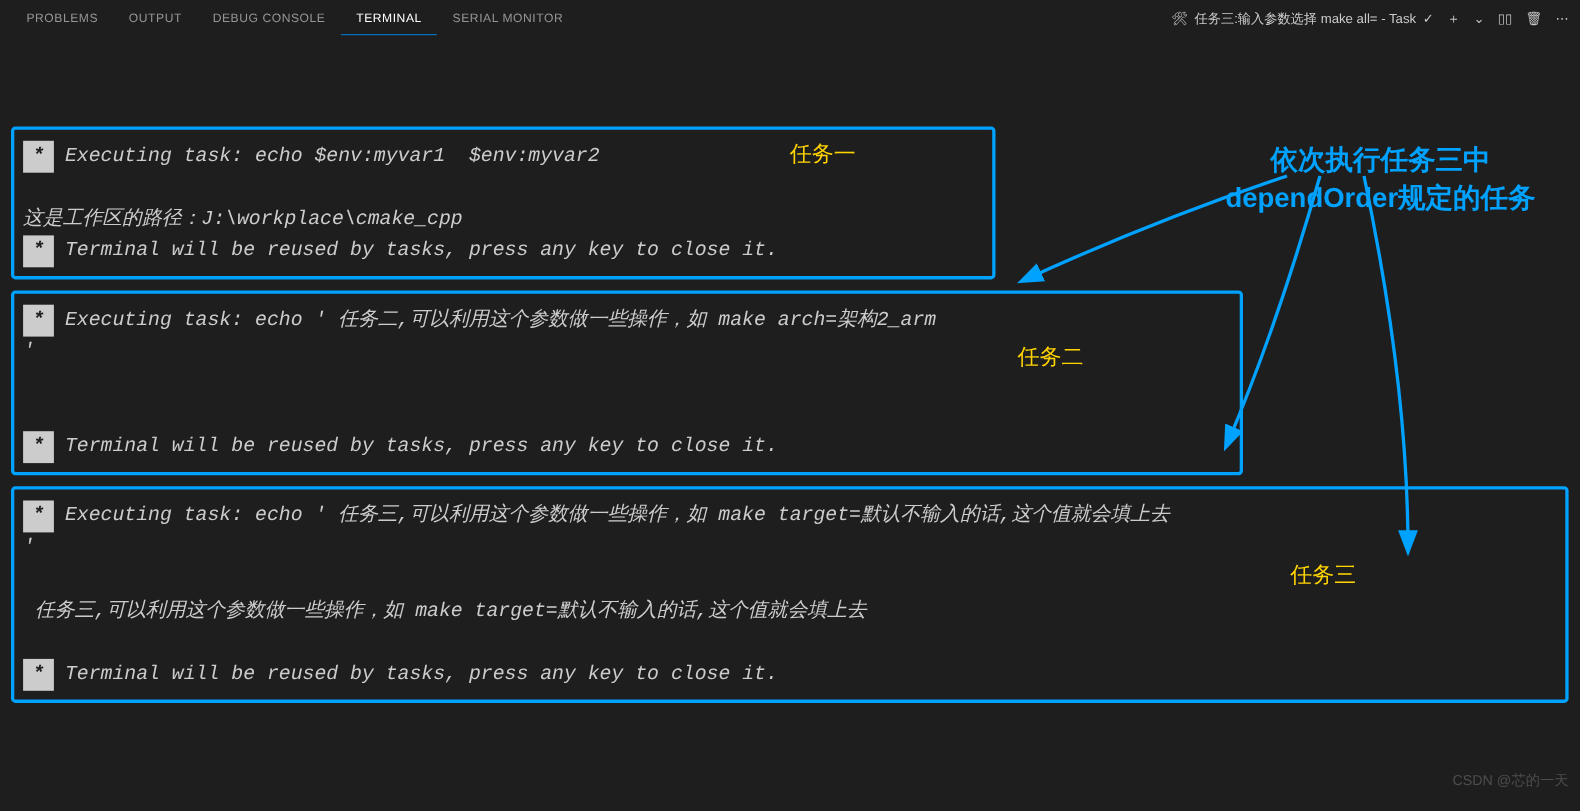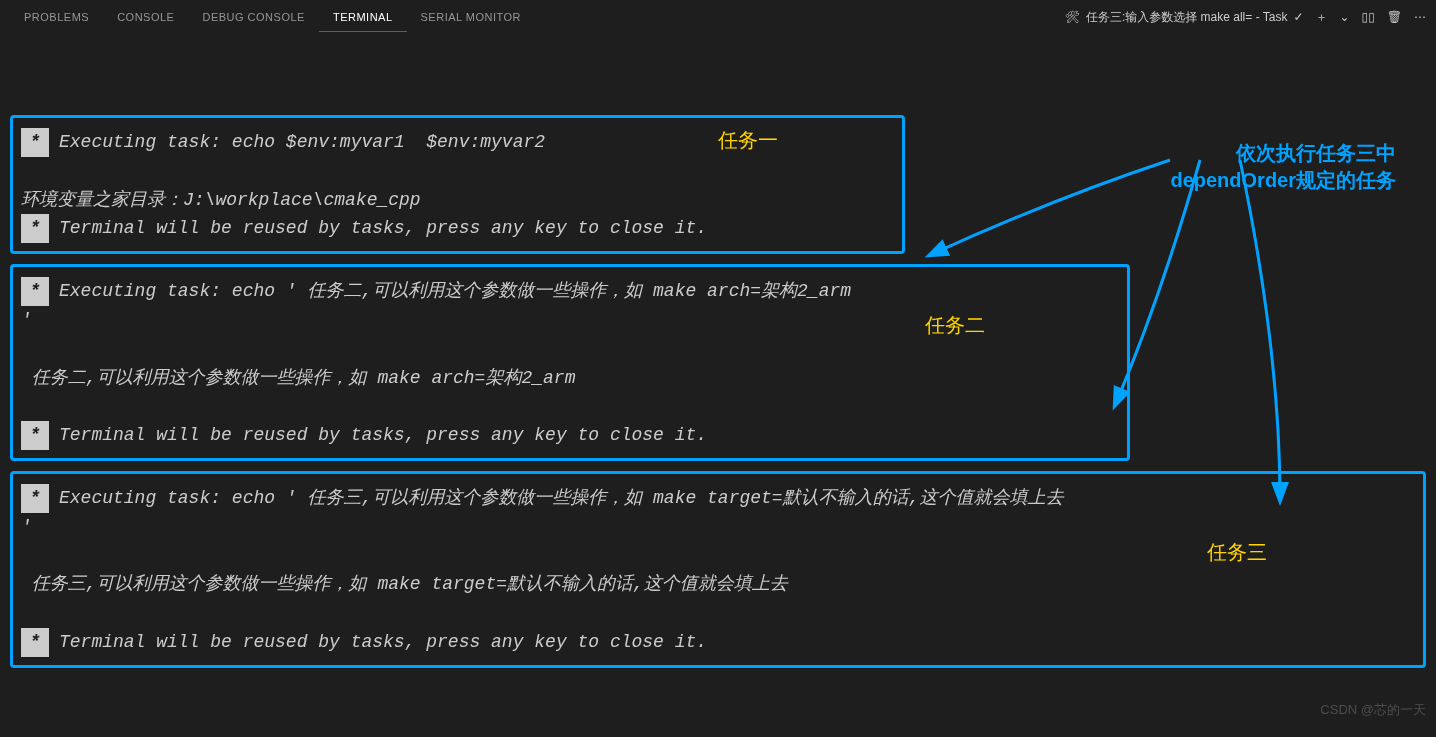--- a/index.html
+++ b/index.html
@@ -71,31 +71,31 @@
   }
   .label {
     position: absolute;
     color: #ffd400;
     font-weight: normal;
     font-size: 20px;
     font-family: "Microsoft YaHei", sans-serif;
   }
   .label1 { top: 6px; left: 705px; }
   .label2 { top: 42px; left: 912px; }
-  .label3 { top: 62px; left: 1160px; margin-left: 34px; }
+  .label3 { top: 62px; left: 1160px; }
   .annot {
     position: absolute;
     right: 40px;
-    top: 105px;
+    top: 95px;
     color: #00a2ff;
     font-weight: bold;
-    font-size: 20px;
+    font-size: 25px;
     line-height: 1.35;
     font-family: "Microsoft YaHei", sans-serif;
-    text-align: right;
+    text-align: center;
   }
   svg.arrows {
     position: absolute;
     left: 0; top: 0;
     width: 1436px;
     height: 737px;
     pointer-events: none;
   }
   .watermark {
     position: absolute;
@@ -107,21 +107,21 @@
   }
   .mono { font-family: Consolas, "Courier New", monospace; }
   .termline { white-space: pre; font-style: italic; }
 </style>
 </head>
 <body>
 
 <div class="top-bar">
   <div class="tabs">
     <div class="tab">PROBLEMS</div>
-    <div class="tab">CONSOLE</div>
+    <div class="tab">OUTPUT</div>
     <div class="tab">DEBUG CONSOLE</div>
     <div class="tab active">TERMINAL</div>
     <div class="tab">SERIAL MONITOR</div>
   </div>
   <div class="right-controls">
     <div class="task-name-wrap">
       <span class="icon">🛠</span>
       <span>任务三:输入参数选择 make all= - Task</span>
       <span class="icon">✓</span>
     </div>
@@ -137,30 +137,29 @@
 
   <div class="annot">
     <div>依次执行任务三中</div>
     <div>dependOrder规定的任务</div>
   </div>
 
   <div class="box box1">
     <div class="label label1">任务一</div>
     <div class="termline"><span class="asterisk">*</span><span class="mono">Executing task: echo $env:myvar1  $env:myvar2 </span></div>
     <div>&nbsp;</div>
-    <div class="termline mono">环境变量之家目录：J:\workplace\cmake_cpp</div>
+    <div class="termline mono">这是工作区的路径：J:\workplace\cmake_cpp</div>
     <div class="termline"><span class="asterisk">*</span><span class="mono">Terminal will be reused by tasks, press any key to close it.</span></div>
   </div>
 
   <div class="box box2">
     <div class="label label2">任务二</div>
     <div class="termline"><span class="asterisk">*</span><span class="mono">Executing task: echo ' 任务二,可以利用这个参数做一些操作，如 make arch=架构2_arm</span></div>
     <div class="termline mono">'</div>
     <div>&nbsp;</div>
-    <div class="termline mono"> 任务二,可以利用这个参数做一些操作，如 make arch=架构2_arm</div>
     <div>&nbsp;</div>
     <div class="termline"><span class="asterisk">*</span><span class="mono">Terminal will be reused by tasks, press any key to close it.</span></div>
   </div>
 
   <div class="box box3">
     <div class="label label3">任务三</div>
     <div class="termline"><span class="asterisk">*</span><span class="mono">Executing task: echo ' 任务三,可以利用这个参数做一些操作，如 make target=默认不输入的话,这个值就会填上去</span></div>
     <div class="termline mono">'</div>
     <div>&nbsp;</div>
     <div class="termline mono"> 任务三,可以利用这个参数做一些操作，如 make target=默认不输入的话,这个值就会填上去</div>

